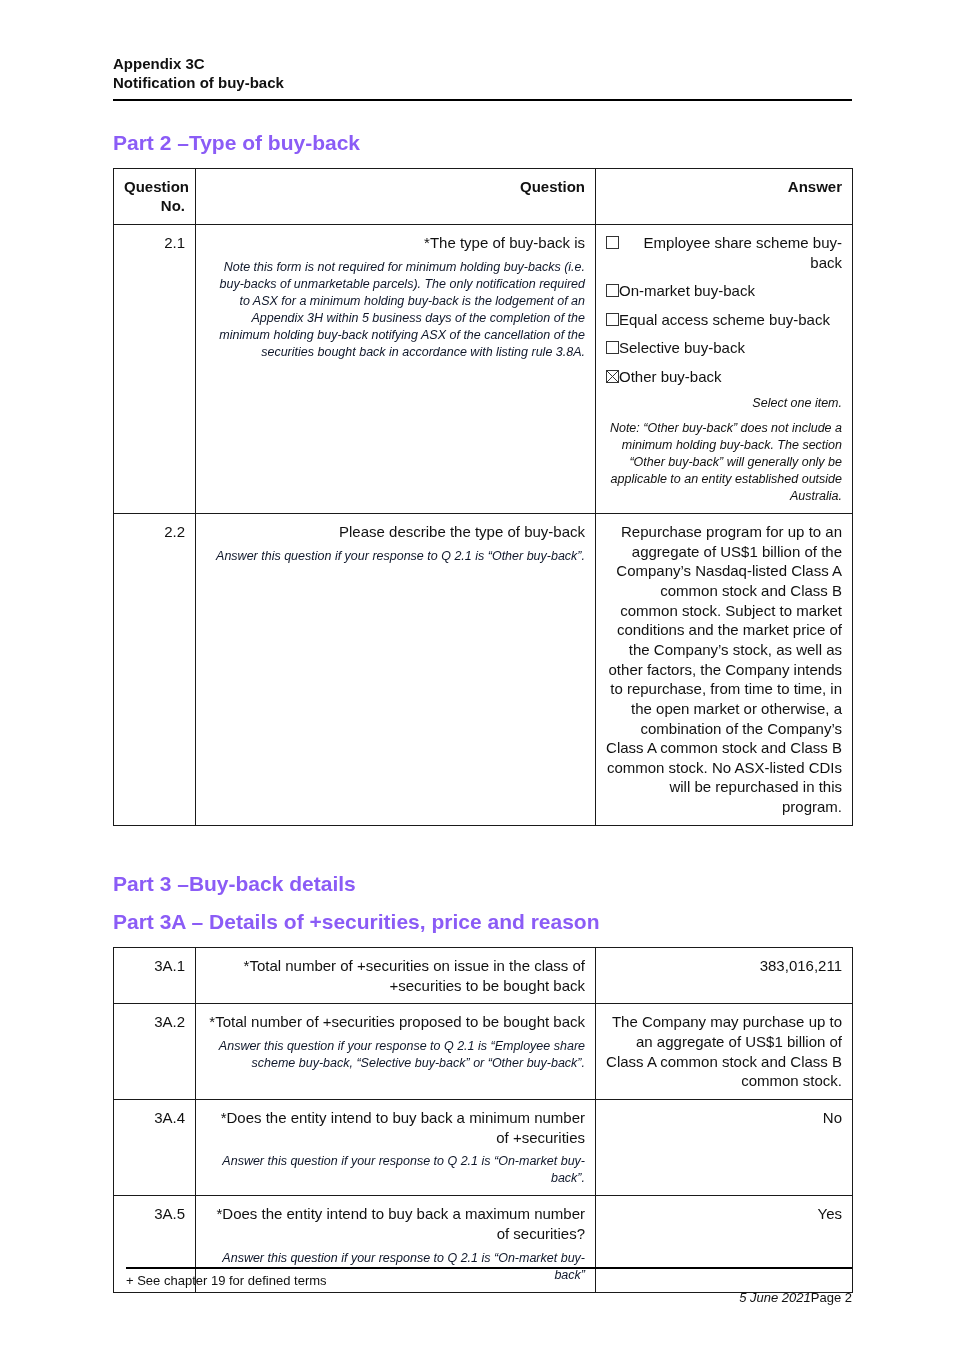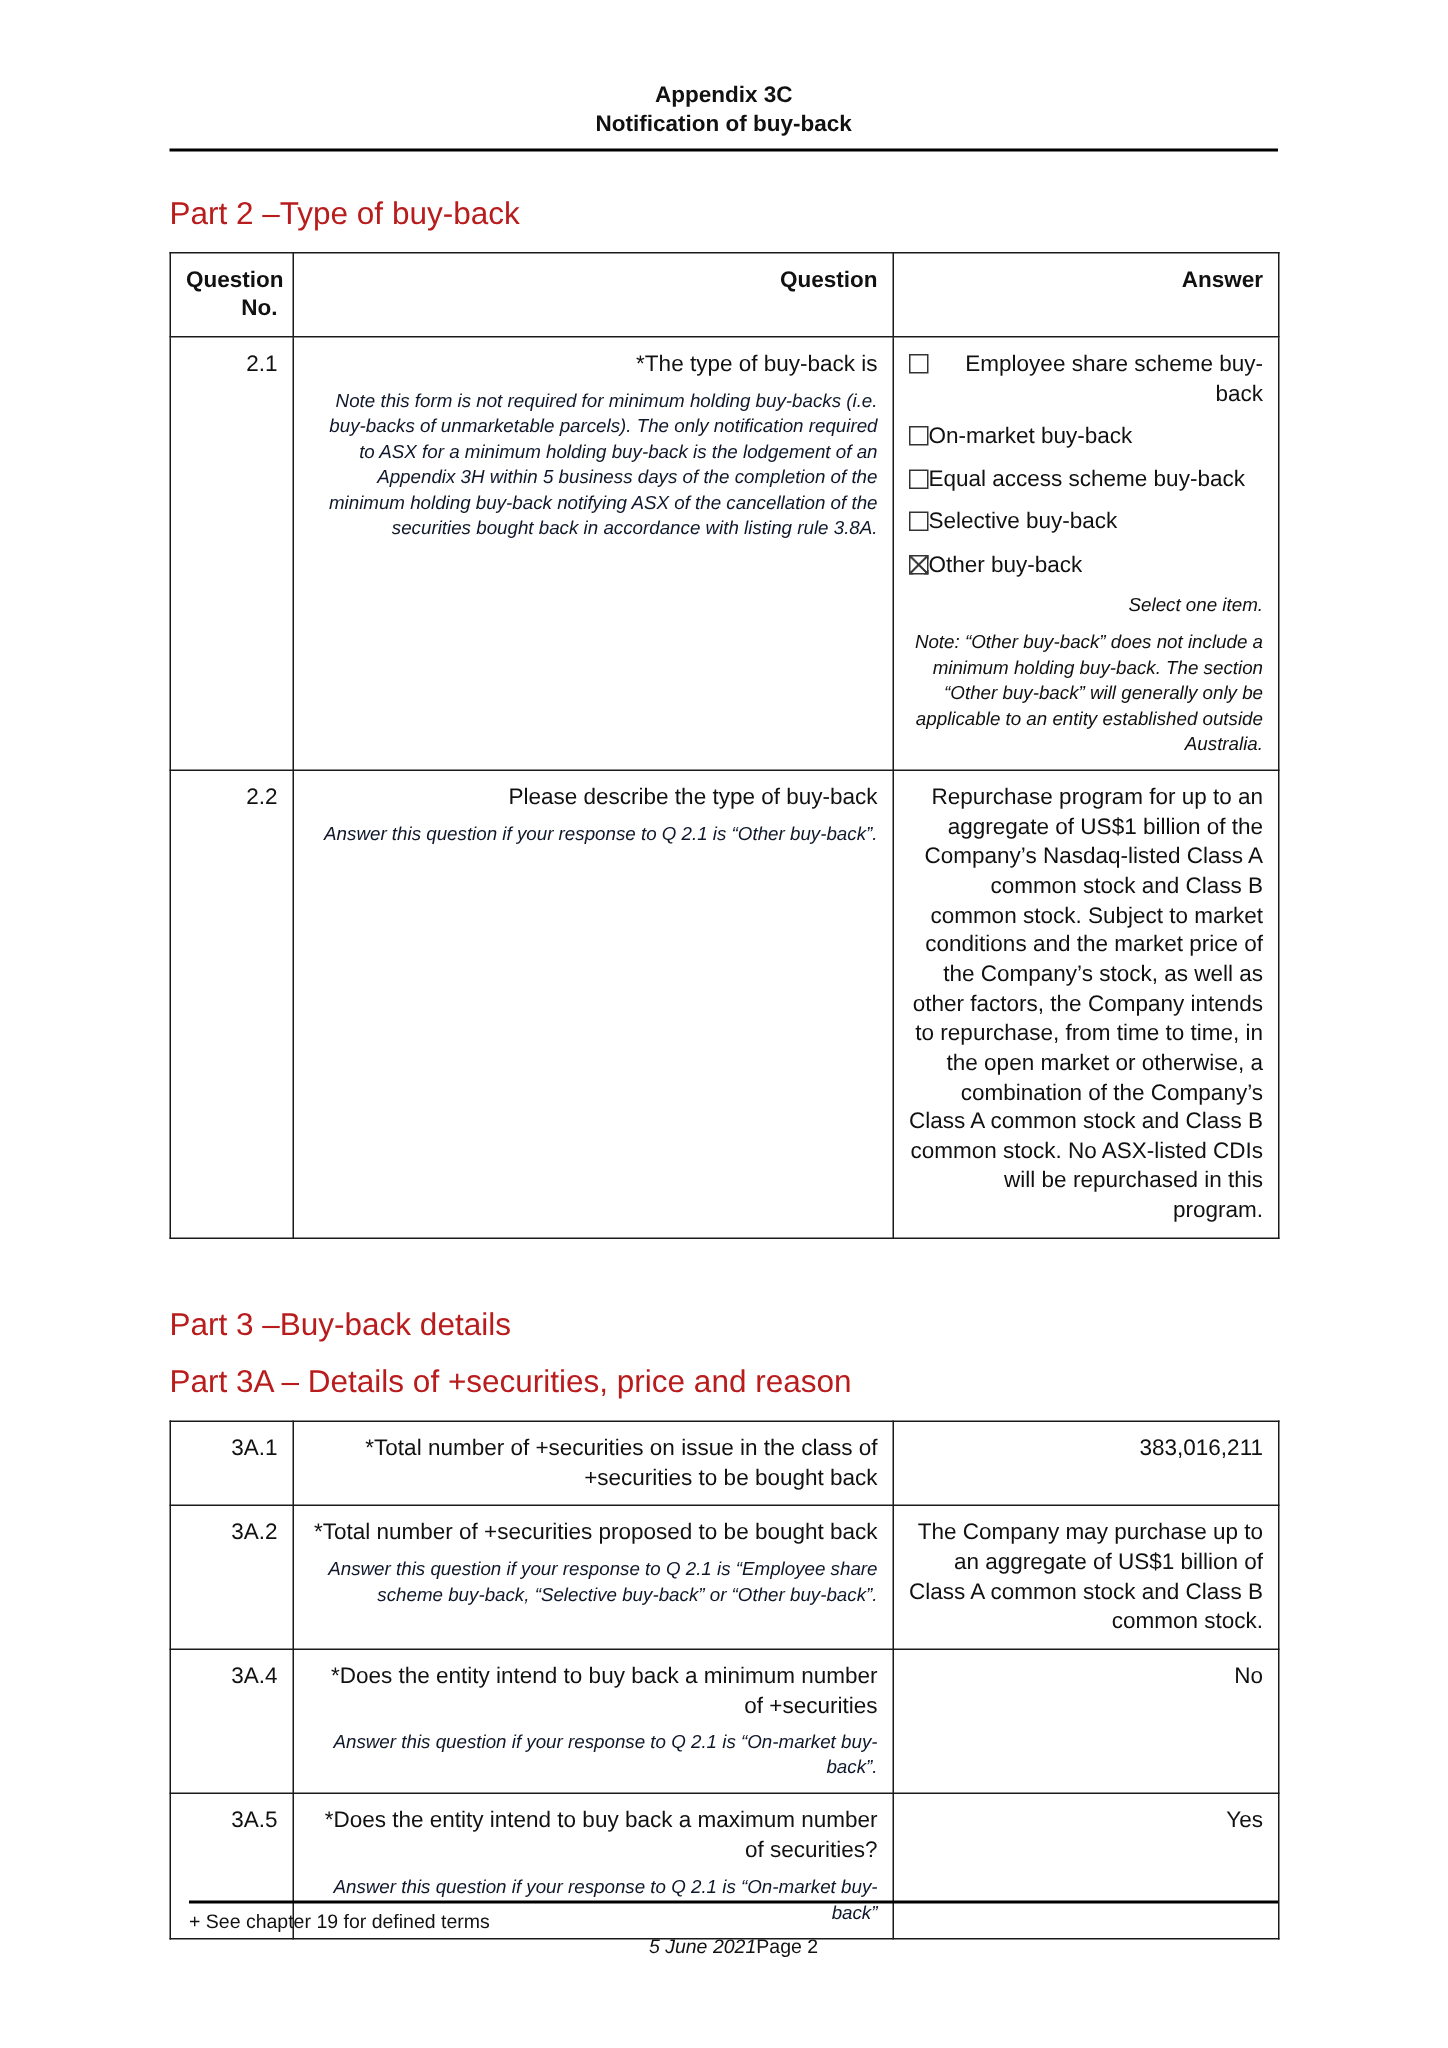--- a/index.html
+++ b/index.html
@@ -3,24 +3,24 @@
 <meta charset="utf-8">
 <style>
   html,body{margin:0;padding:0;background:#fff;}
   .page{
     width:965px;height:1365px;box-sizing:border-box;
     padding:55px 113px 0 113px;background:#fff;color:#111;
     font-family:"Liberation Sans","DejaVu Sans",sans-serif;
     overflow:hidden;position:relative;
   }
   
-  .doc-header{text-align:center;font-weight:bold;font-size:15px;line-height:1.25;}
+  .doc-header{text-align:left;font-weight:bold;font-size:15px;line-height:1.25;}
   .rule{border:none;border-top:2px solid #000;margin:6px 0 0 0;}
   
-  .part-title{font-size:21px;font-weight:400;color:#b91c1c;margin:30px 0 0 0;}
+  .part-title{font-size:21px;font-weight:700;color:#8b5cf6;margin:30px 0 0 0;}
   .part-title.sub{margin-top:14px;}
   
   table.qtable{border-collapse:collapse;width:739px;margin-top:13px;table-layout:fixed;}
   table.qtable td,table.qtable th{
     border:1px solid #1a1a1a;vertical-align:top;text-align:right;
     padding:8px 10px;font-size:15px;line-height:1.32;color:#111;
   }
   col.c-no{width:82px;} col.c-q{width:400px;} col.c-a{width:257px;}
   th{font-weight:bold;}
   .q-title{font-size:15px;}
@@ -35,21 +35,21 @@
   }
   .cb[data-checked="true"]{
     background:
       linear-gradient(to top right, transparent 46%, #333 46%, #333 54%, transparent 54%),
       linear-gradient(to bottom right, transparent 46%, #333 46%, #333 54%, transparent 54%);
   }
   
   .footer{position:absolute;left:126px;right:113px;bottom:58px;}
   .footer .rule{margin:0 0 4px 0;}
   .footer-line1{font-size:13px;line-height:1.3;}
-  .footer-line2{display:flex;justify-content:center;font-size:13px;line-height:1.3;}
+  .footer-line2{display:flex;justify-content:flex-end;font-size:13px;line-height:1.3;}
   .footer-date{font-style:italic;}
 </style>
 </head>
 <body>
 
 <div class="page">
 
   <div class="doc-header">
     <div>Appendix 3C</div>
     <div>Notification of buy-back</div>

